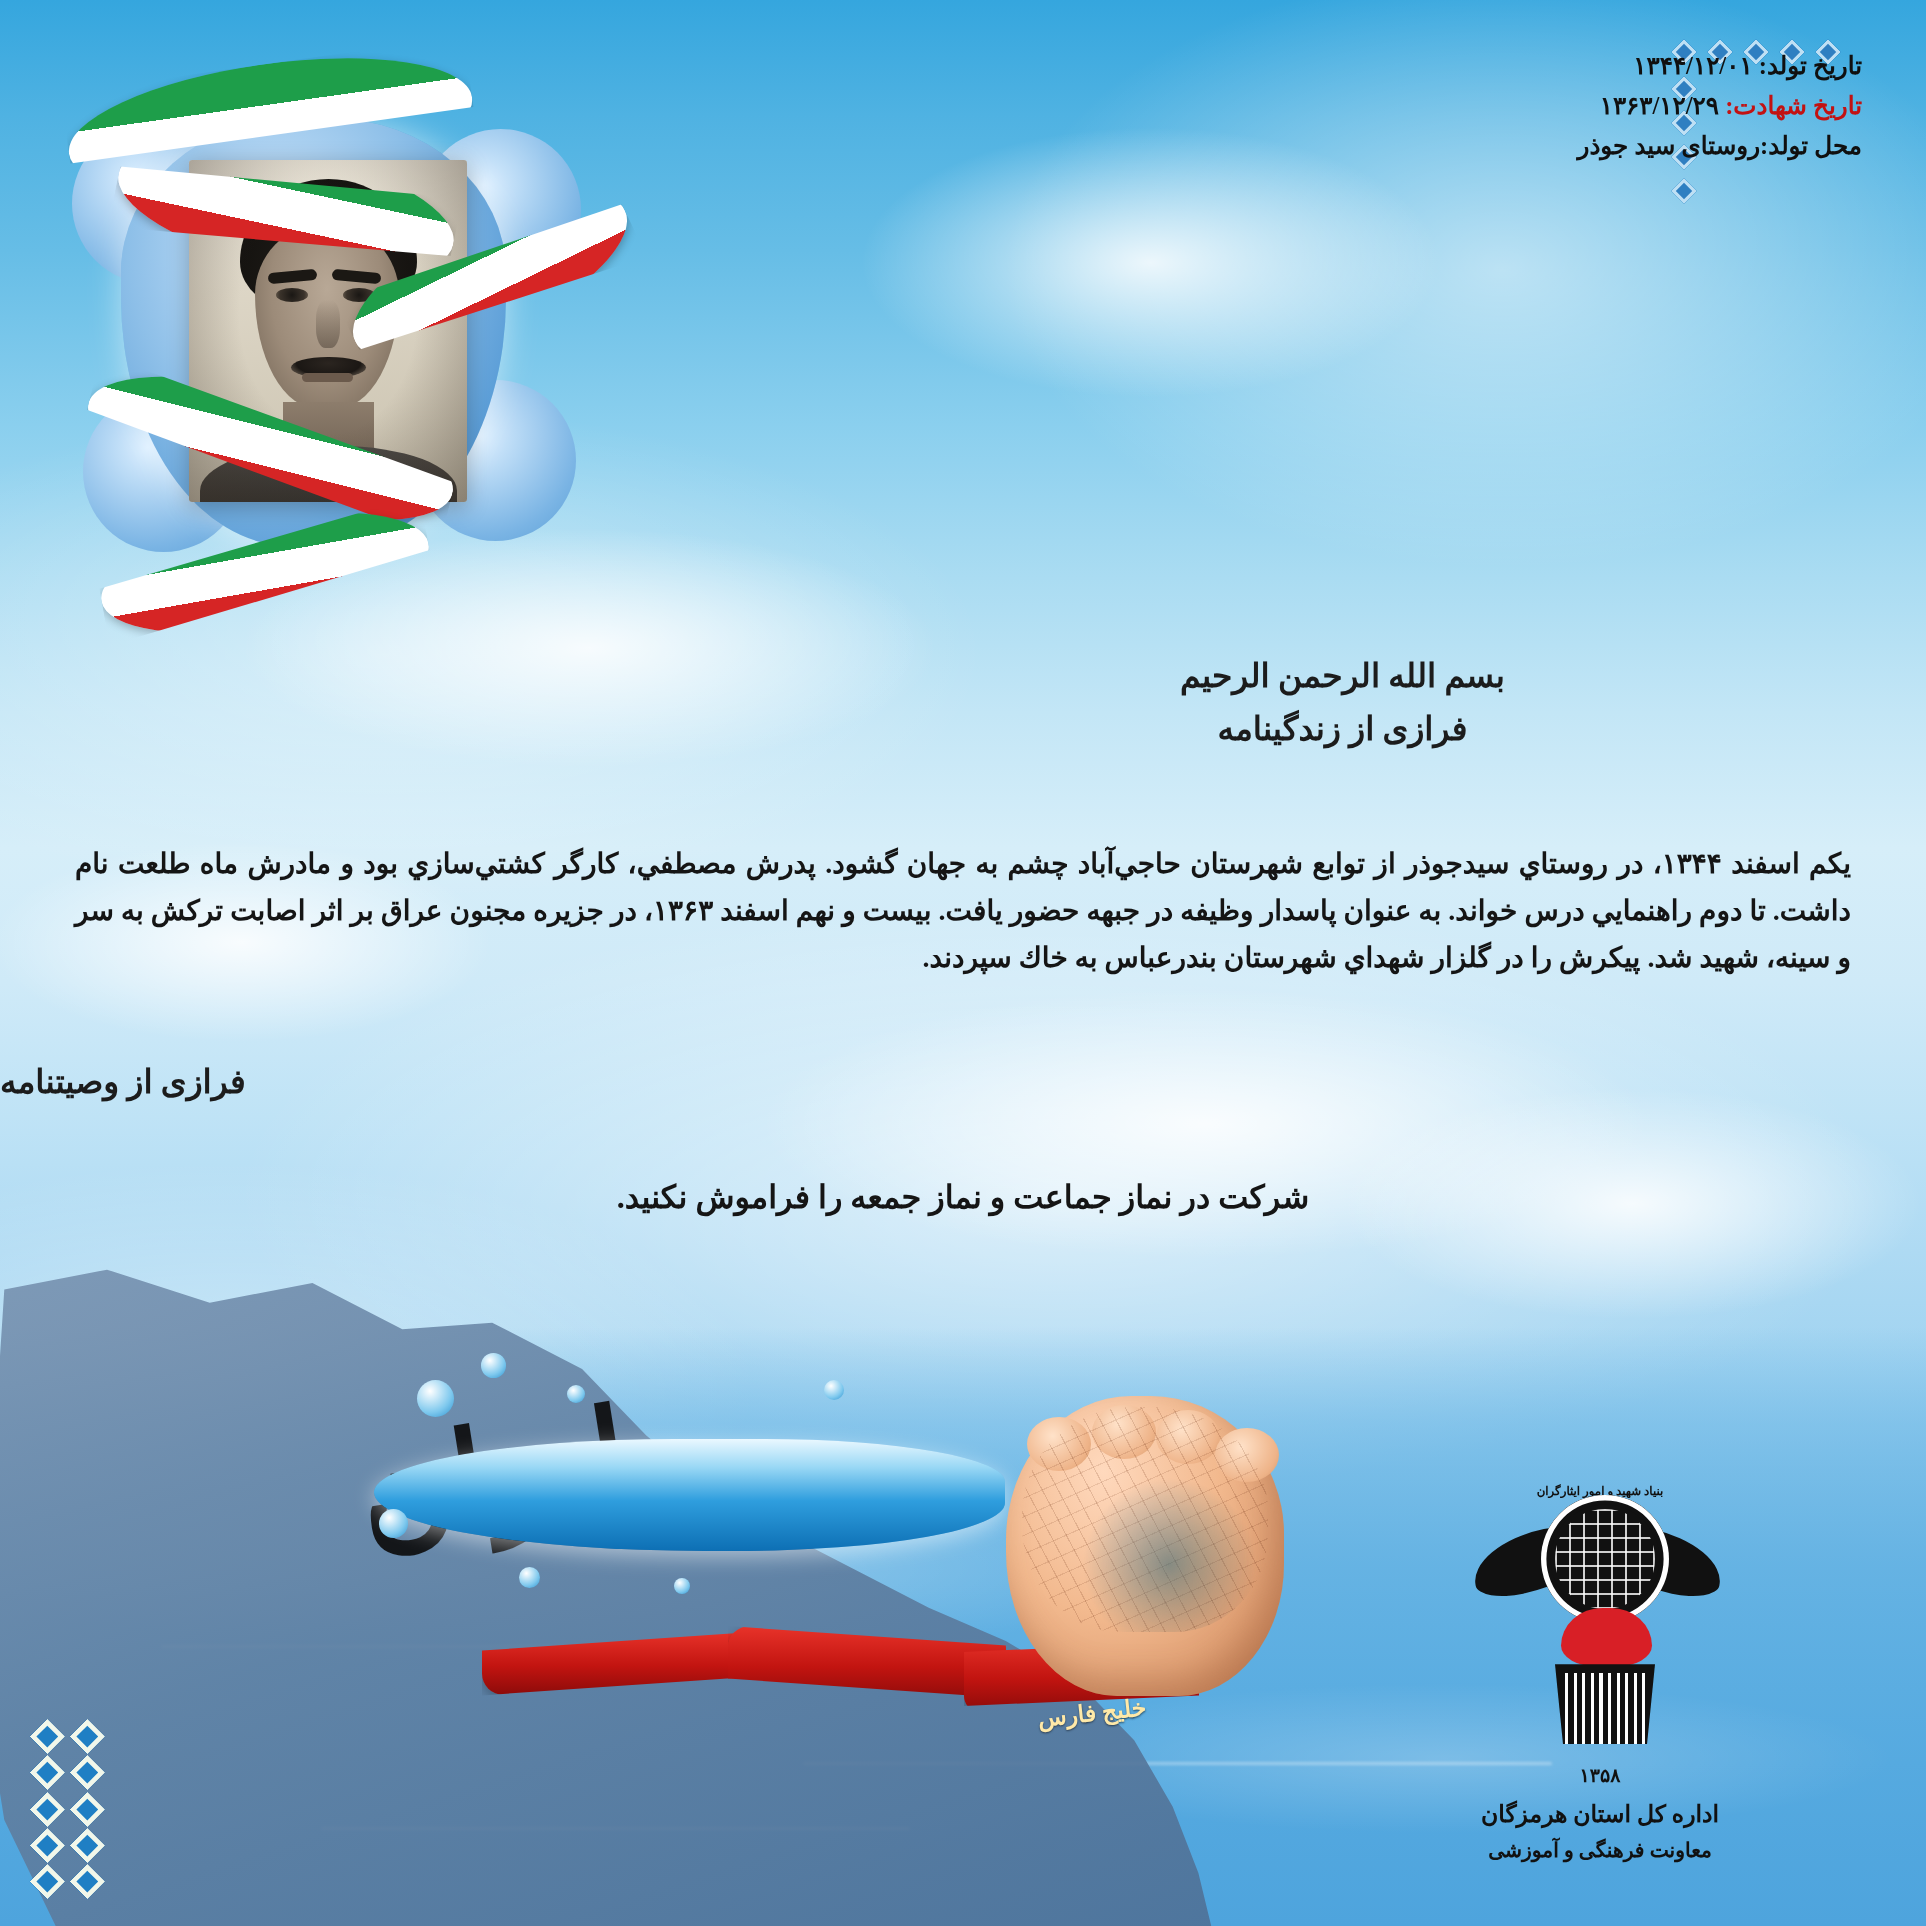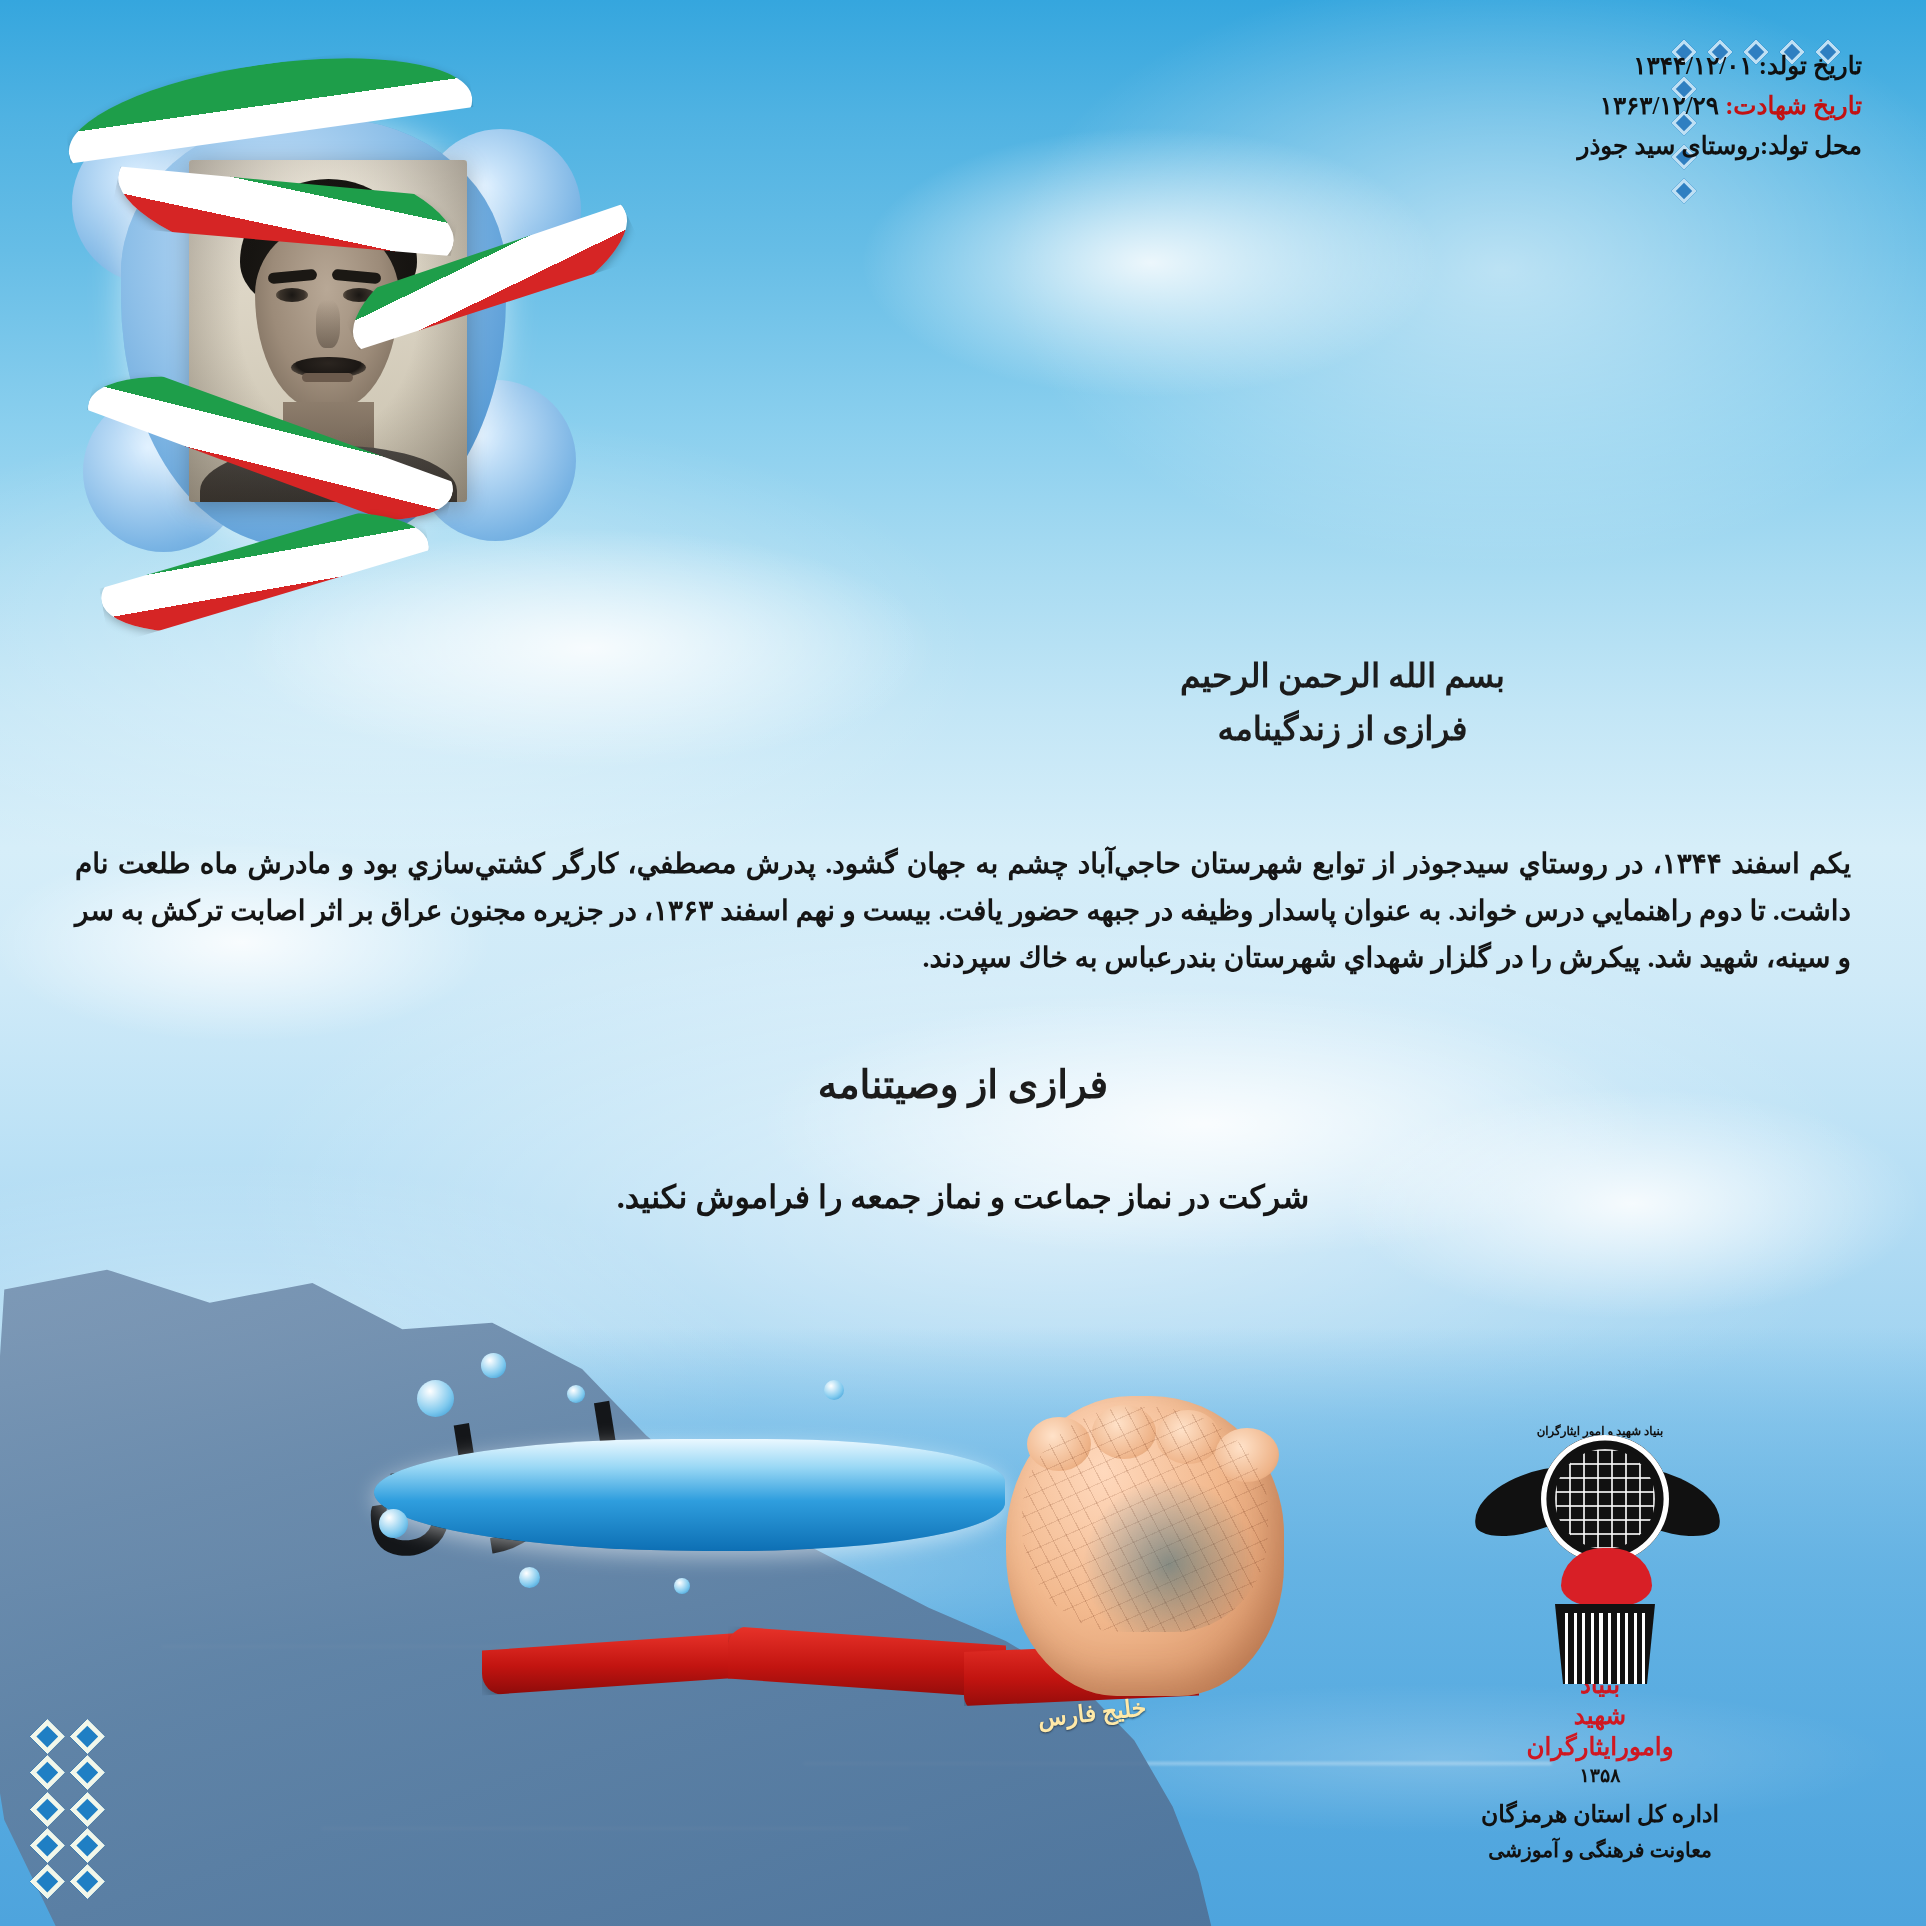--- a/index.html
+++ b/index.html
@@ -229,24 +229,24 @@
     text-align: center;
     direction: rtl;
     font-size: 33px;
     font-weight: bold;
     color: #1c1c1c;
     line-height: 1.6;
   }
   .section-title {
     position: absolute;
     direction: rtl;
-    font-size: 39px;
+    font-size: 33px;
     font-weight: bold;
     color: #1c1c1c;
-    text-align: center;
+    text-align: left;
   }
   .bio {
     position: absolute;
     top: 840px;
     left: 75px;
     right: 75px;
     direction: rtl;
     text-align: justify;
     font-size: 28px;
     line-height: 1.68;
@@ -617,24 +617,19 @@
 
   <div class="logo-wrap">
     <div class="logo-mark">
       <div class="logo-arc-text">بنیاد شهید و امور ایثارگران</div>
       <div class="logo-dove left"></div>
       <div class="logo-dove right"></div>
       <div class="logo-globe"></div>
       <div class="logo-tulip"></div>
       <div class="logo-book"></div>
     </div>
-    <div class="logo-name">
-      <div>بنیاد</div>
-      <div>شهید</div>
-      <div>وامورایثارگران</div>
-    </div>
     <div class="logo-year">۱۳۵۸</div>
     <div class="logo-org">اداره کل استان هرمزگان</div>
     <div class="logo-dept">معاونت فرهنگی و آموزشی</div>
   </div>
 
 </div>
 
 
 </body></html>

